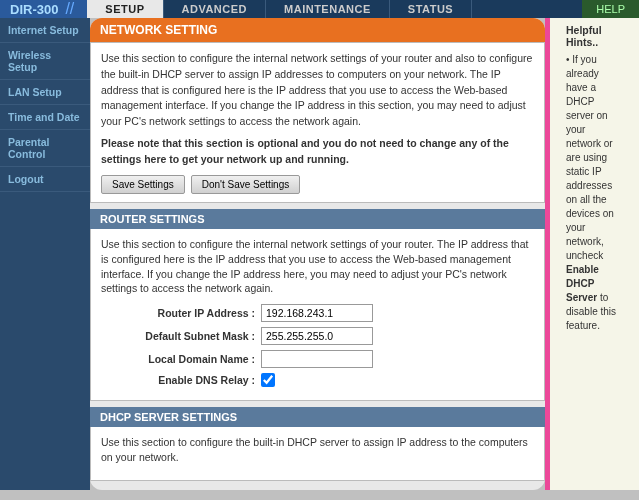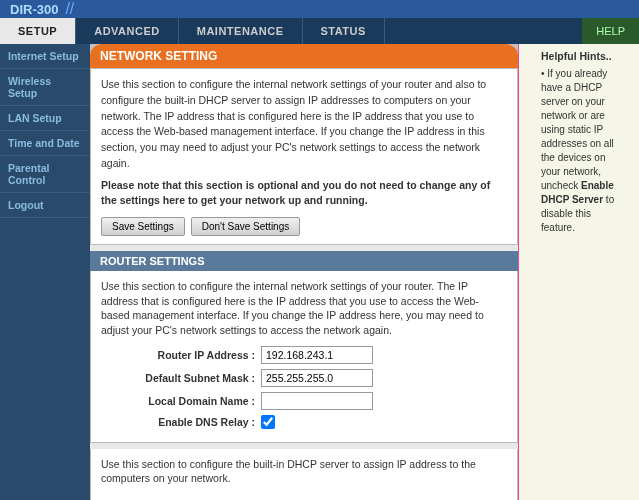--- a/index.html
+++ b/index.html
@@ -9,22 +9,21 @@
       background: #c0c0c0;
       width: 639px;
       height: 500px;
       overflow: hidden;
     }
     
     #top-bar {
       display: flex;
       align-items: stretch;
       background: #1a3a5c;
-      height: 44px;
-      flex-direction: column;
+      height: 18px;
     }
     #logo {
       background: #2a5a9c;
       color: #fff;
       font-weight: bold;
       font-size: 13px;
       padding: 0 10px;
       display: flex;
       align-items: center;
       min-width: 80px;
@@ -178,24 +177,24 @@
       padding: 2px 4px;
       width: 112px;
     }
     .form-checkbox {
       width: 14px;
       height: 14px;
     }
 
     
     #help-panel {
-      width: 121px;
+      width: 94px;
       background: #f5f5e8;
-      border-left: 1px solid #ec4899;
-      padding: 6px 22px;
+      border-left: 5px solid #ec4899;
+      padding: 6px 16px;
       font-size: 10px;
       color: #333;
       flex-shrink: 0;
       overflow-y: auto;
     }
     #help-panel .help-title {
       font-weight: bold;
       margin-bottom: 5px;
       font-size: 10.5px;
     }
@@ -264,20 +263,21 @@
           <input class="form-input" type="text" value="" style="">
         </div>
         <div class="form-row">
           <span class="form-label">Enable DNS Relay :</span>
           <input class="form-checkbox" type="checkbox" checked="" style="">
         </div>
       </div>
     </div>
 
     <div class="section-box">
+      <div class="section-title-bar">DHCP SERVER SETTINGS</div>
       <div class="section-content">
         <div class="section-desc">Use this section to configure the built-in DHCP server to assign IP address to the computers on your network.</div>
 
 
       </div>
     </div>
 
   </div>
 
   <div id="help-panel">

